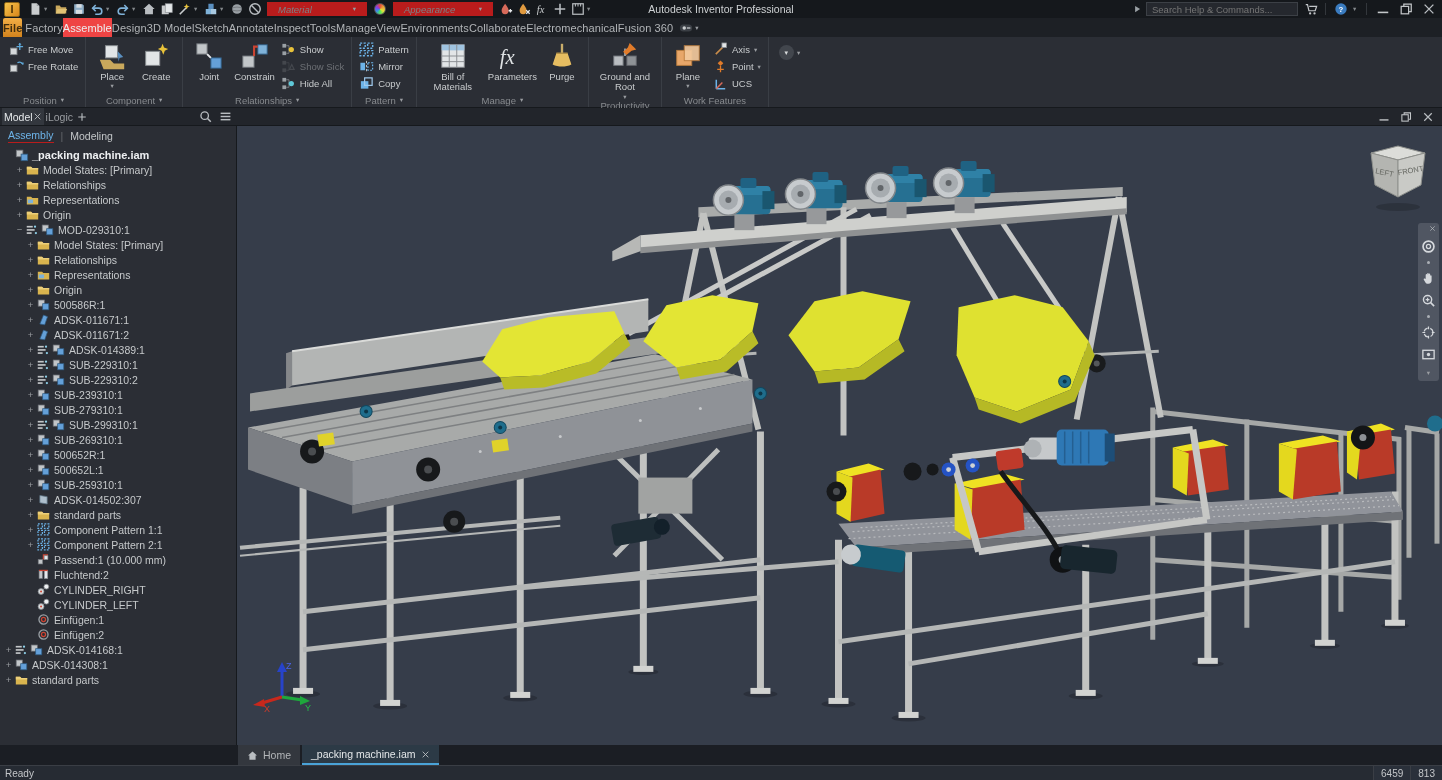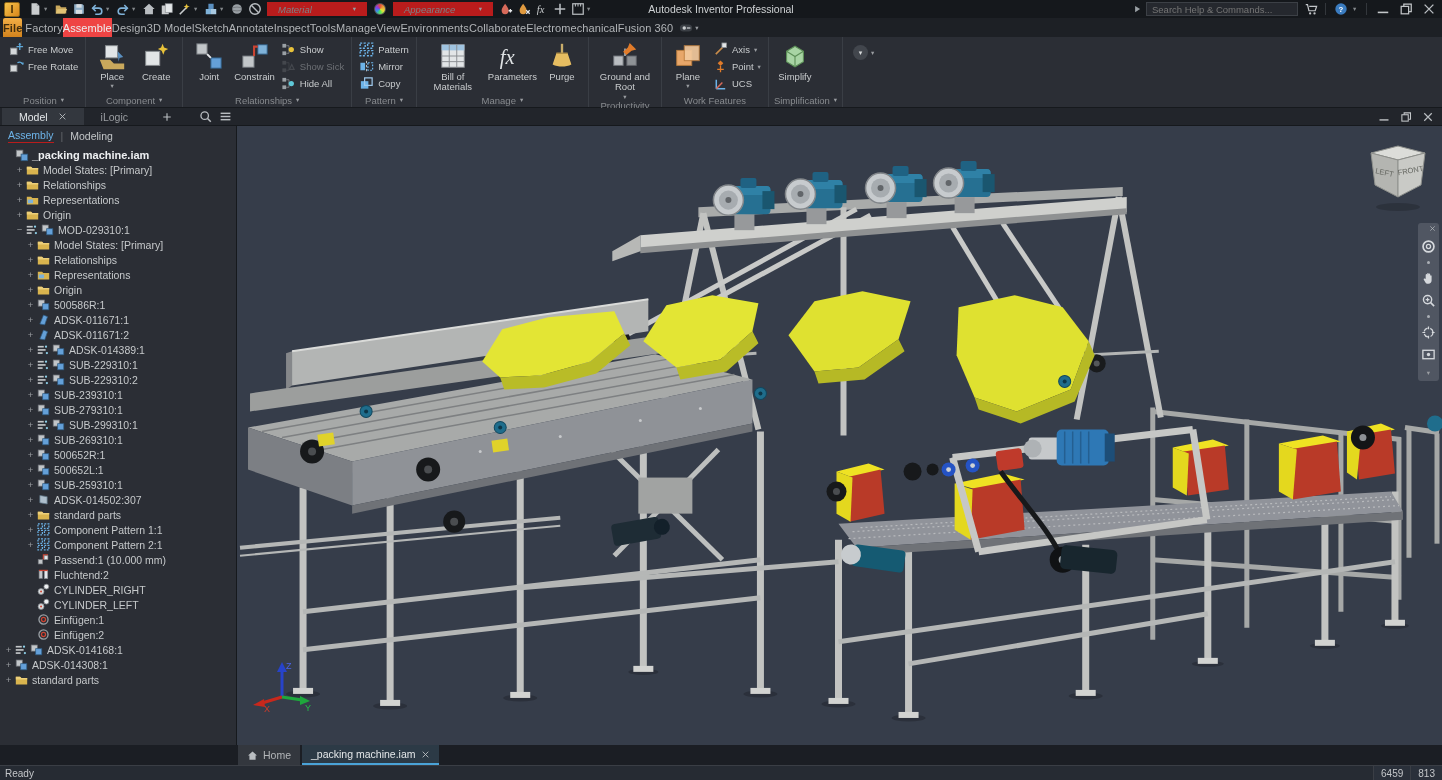--- a/index.html
+++ b/index.html
@@ -39,21 +39,21 @@
   .rbtn-sm{display:flex;align-items:center;gap:4px;height:17px;color:#c9ccce;font-size:9.5px;padding:0 2px;white-space:nowrap}
   .disabled{opacity:.4}
   .rpanel-label{height:14px;display:flex;align-items:center;justify-content:center;color:#888b8f;font-size:9.5px;gap:4px}
   .caret{font-size:6.5px;color:#9a9da1}
   .roverflow{align-self:flex-start;margin:8px 0 0 10px;display:flex;align-items:center;gap:3px}
   .roverflow .circ{width:15px;height:15px;border-radius:50%;background:#42464d;display:flex;align-items:center;justify-content:center;color:#d8dadc;font-size:7px}
 
   
   .docbar{height:18px;background:#22252b;display:flex;align-items:stretch;font-size:10.5px;color:#9a9da1;border-bottom:1px solid #16191d;flex:none}
   .browser-tabs{width:237px;display:flex;align-items:stretch;padding-left:2px;flex:none}
-  .btab{display:flex;align-items:center;gap:10px;padding:0 17px}
+  .btab{display:flex;align-items:center;gap:0;padding:0 2px}
   .btab.active{background:#33373e;color:#e6e9eb}
   .bicons{display:flex;align-items:center;gap:7px;margin-left:auto;padding-right:5px}
   .docbar-rest{flex:1}
   .doc-winbtns{display:flex;align-items:center;gap:3px;padding-right:5px}
 
   
   .main{flex:1;display:flex;min-height:0}
   .browser{width:237px;background:#2b2e35;border-right:1px solid #16191d;display:flex;flex-direction:column;font-size:10.5px;flex:none}
   .views{height:18px;display:flex;align-items:center;gap:7px;padding:2px 8px 0;color:#c3c6c8;flex:none}
   .view.active{color:#6db3e8;border-bottom:1px solid #b91c1c;padding-bottom:1px}
@@ -535,38 +535,20 @@
                   </svg>
                 </span>
                 <span>UCS</span>
               </div>
             </div>
           </div>
           <div class="rpanel-label">
             <span>Work Features</span>
           </div>
         </div>
-        <div class="rpanel">
-          <div class="rpanel-body">
-            <div class="rbtn-lg">
-              <span class="ric">
-                <svg width="30" height="30" viewBox="0 0 32 32" aria-hidden="true">
-                  <path d="M7 11l9-5.5L25 11v11l-9 5.5L7 22z" fill="#a8d4a4" stroke="#5d8f58" stroke-width="1.2"></path>
-                  <path d="M7 11l9 5.5L25 11" fill="none" stroke="#5d8f58" stroke-width="1.2"></path>
-                  <path d="M16 16.5V27.5" fill="none" stroke="#5d8f58" stroke-width="1.2"></path>
-                </svg>
-              </span>
-              <span>Simplify</span>
-            </div>
-          </div>
-          <div class="rpanel-label">
-            <span>Simplification</span>
-            <span class="caret">▾</span>
-          </div>
-        </div>
       </div>
     <div class="roverflow">
       <span class="circ">▾</span>
         <span class="caret">▾</span>
     </div>
   </div>
 
   <div class="docbar">
     <div class="browser-tabs">
       <div class="btab active">

